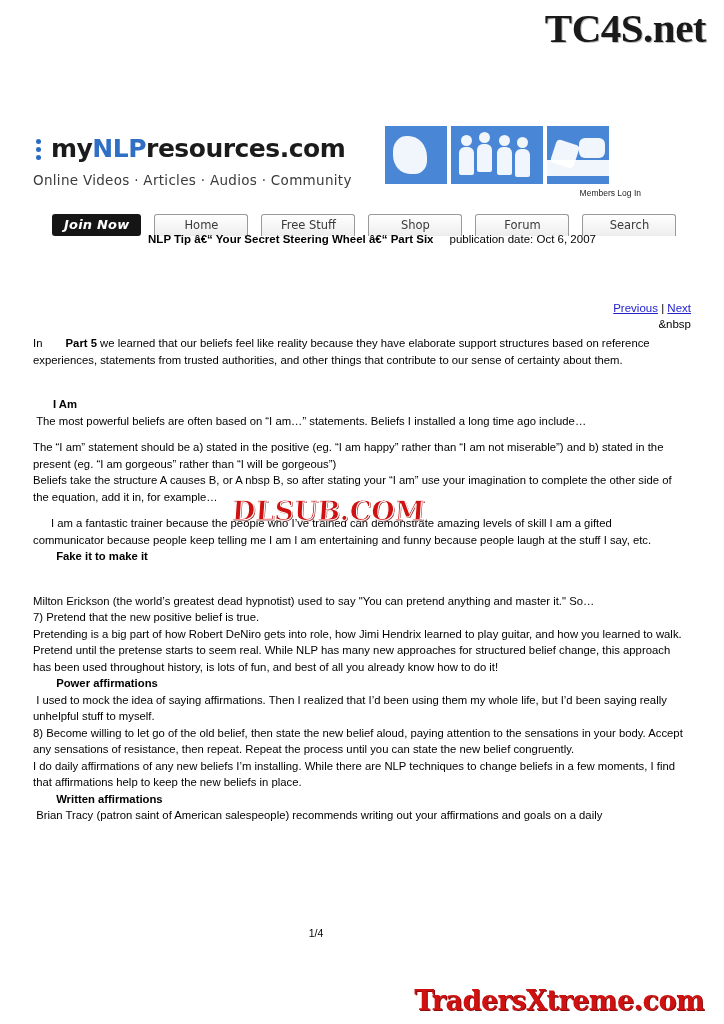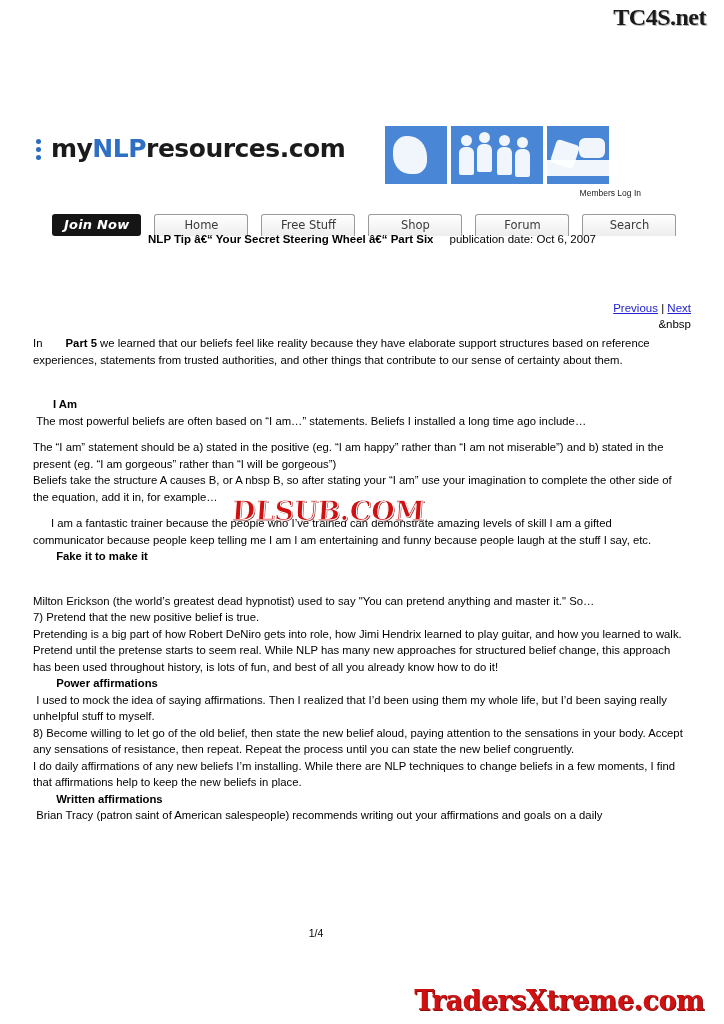--- a/index.html
+++ b/index.html
@@ -16,21 +16,21 @@
     overflow: hidden;
   }
 
   
   .tc4s-watermark {
     position: absolute;
     top: 4px;
     right: 18px;
     font-family: "Liberation Serif", serif;
     font-weight: bold;
-    font-size: 24px;
+    font-size: 41px;
     color: #1a1a1a;
     letter-spacing: -0.5px;
     text-shadow: 1px 1px 0 #bdbdbd;
   }
 
   
   .banner {
     position: absolute;
     left: 33px;
     top: 128px;
@@ -253,20 +253,21 @@
 <div class="banner">
   <div class="banner-left">
     <div class="logo-row">
       <div class="logo-dots">
         <span></span>
           <span></span>
           <span></span>
       </div>
       <div class="logo-text"><span>my</span><span class="blue">NLP</span><span>resources.com</span></div>
     </div>
+    <div class="logo-tag">Online Videos · Articles · Audios · Community</div>
   </div>
 
   <div class="banner-photos">
     <div class="photo p1">
       <div class="silhouette s1"></div>
     </div>
     <div class="photo wide p2">
       <div class="silhouette head h1"></div>
         <div class="silhouette body b1"></div>
       <div class="silhouette head h2"></div>

